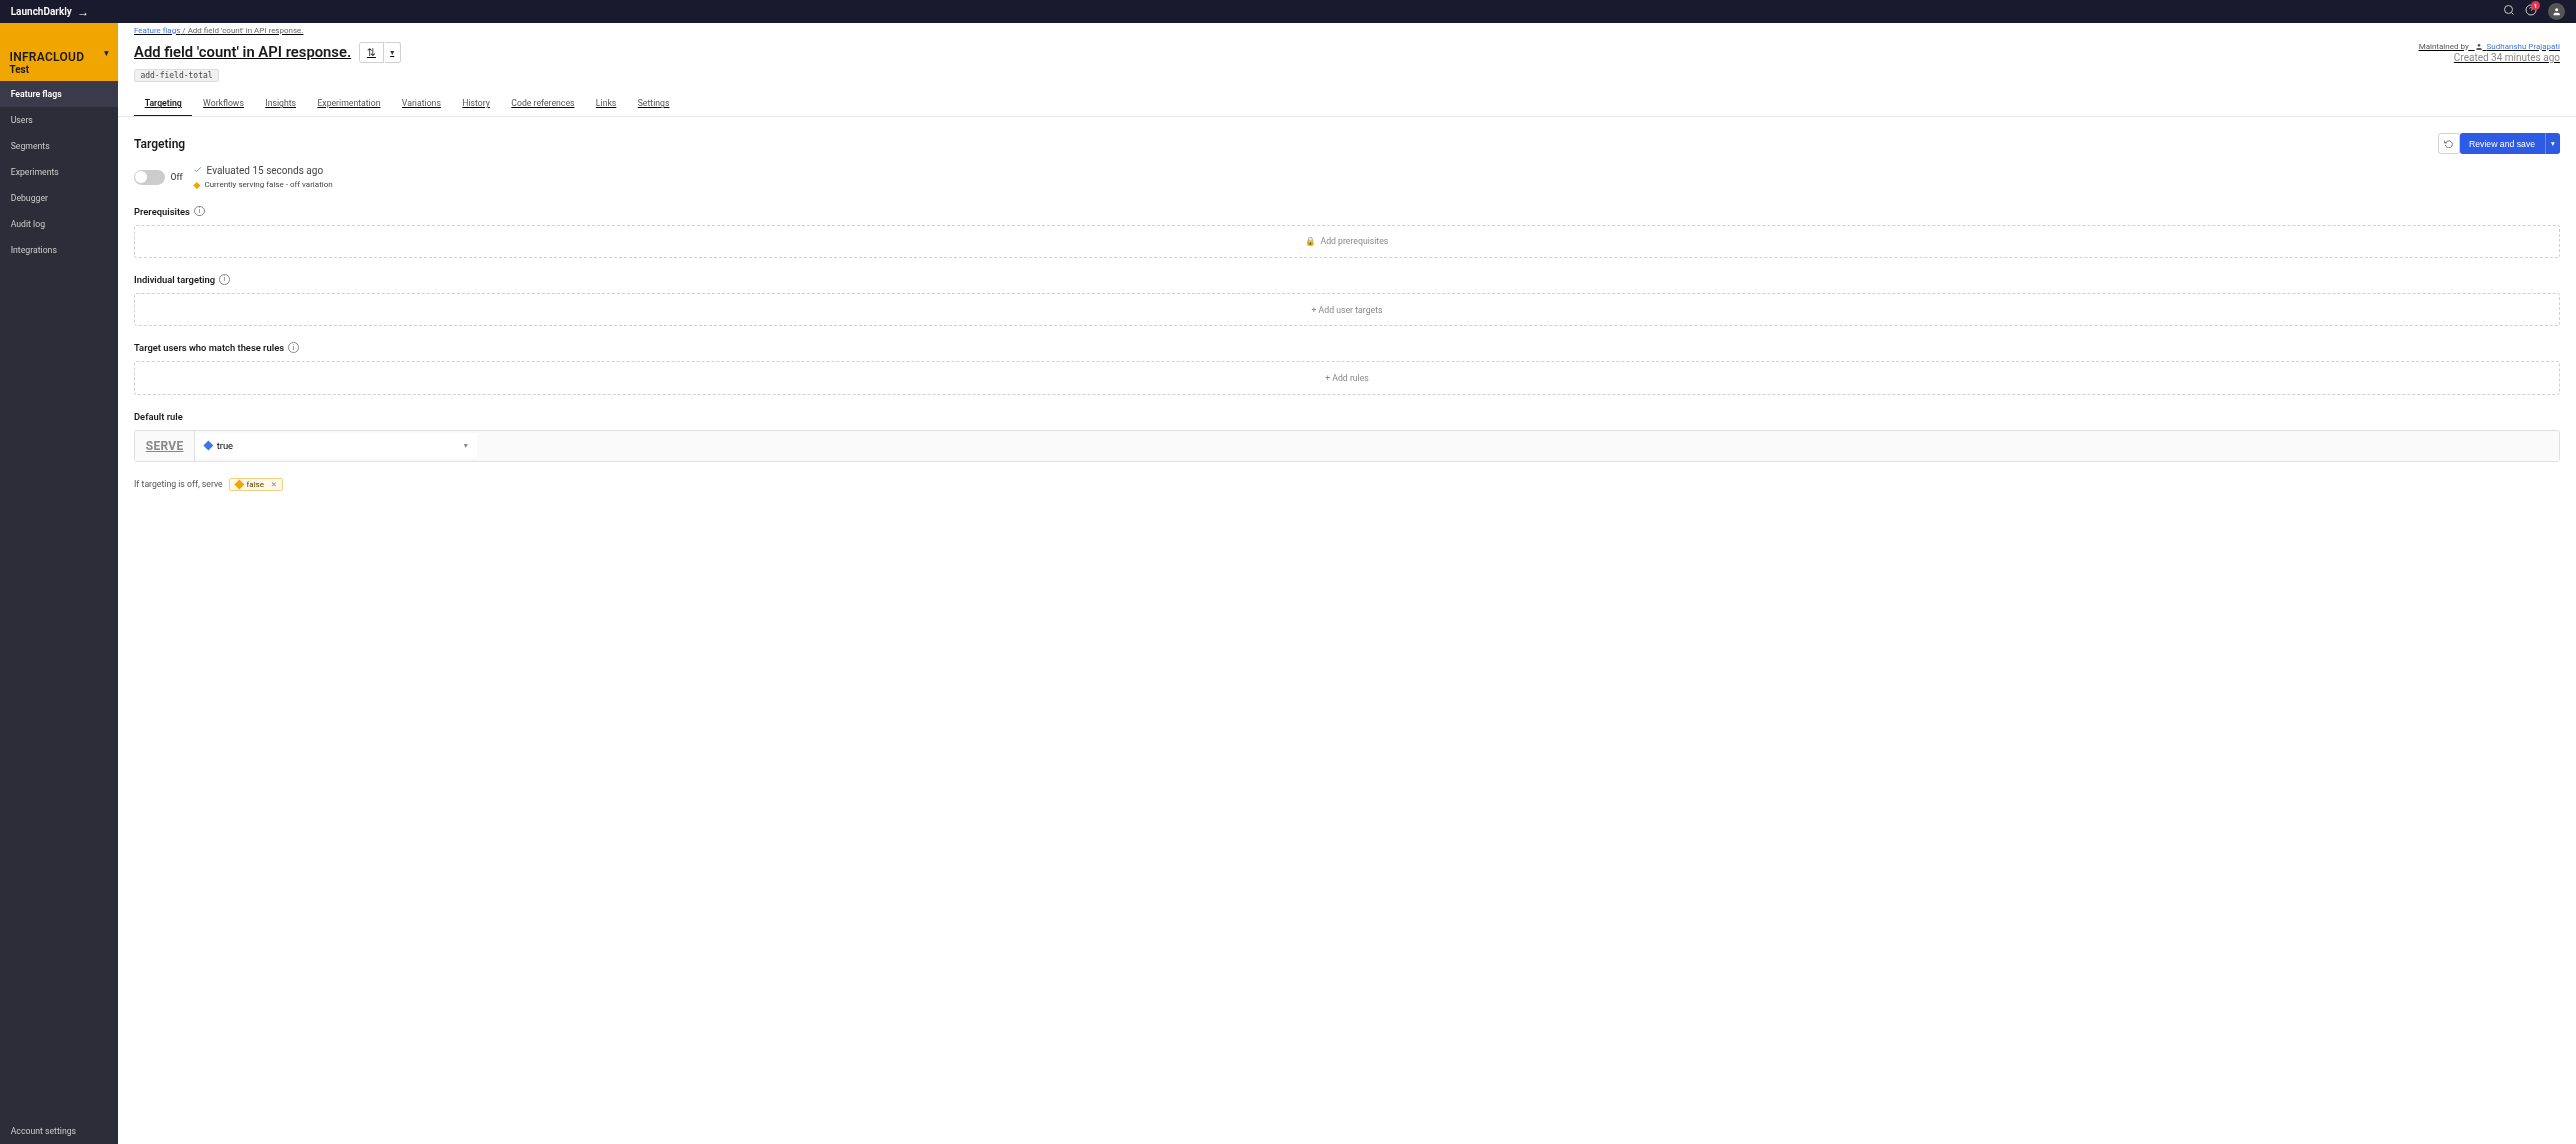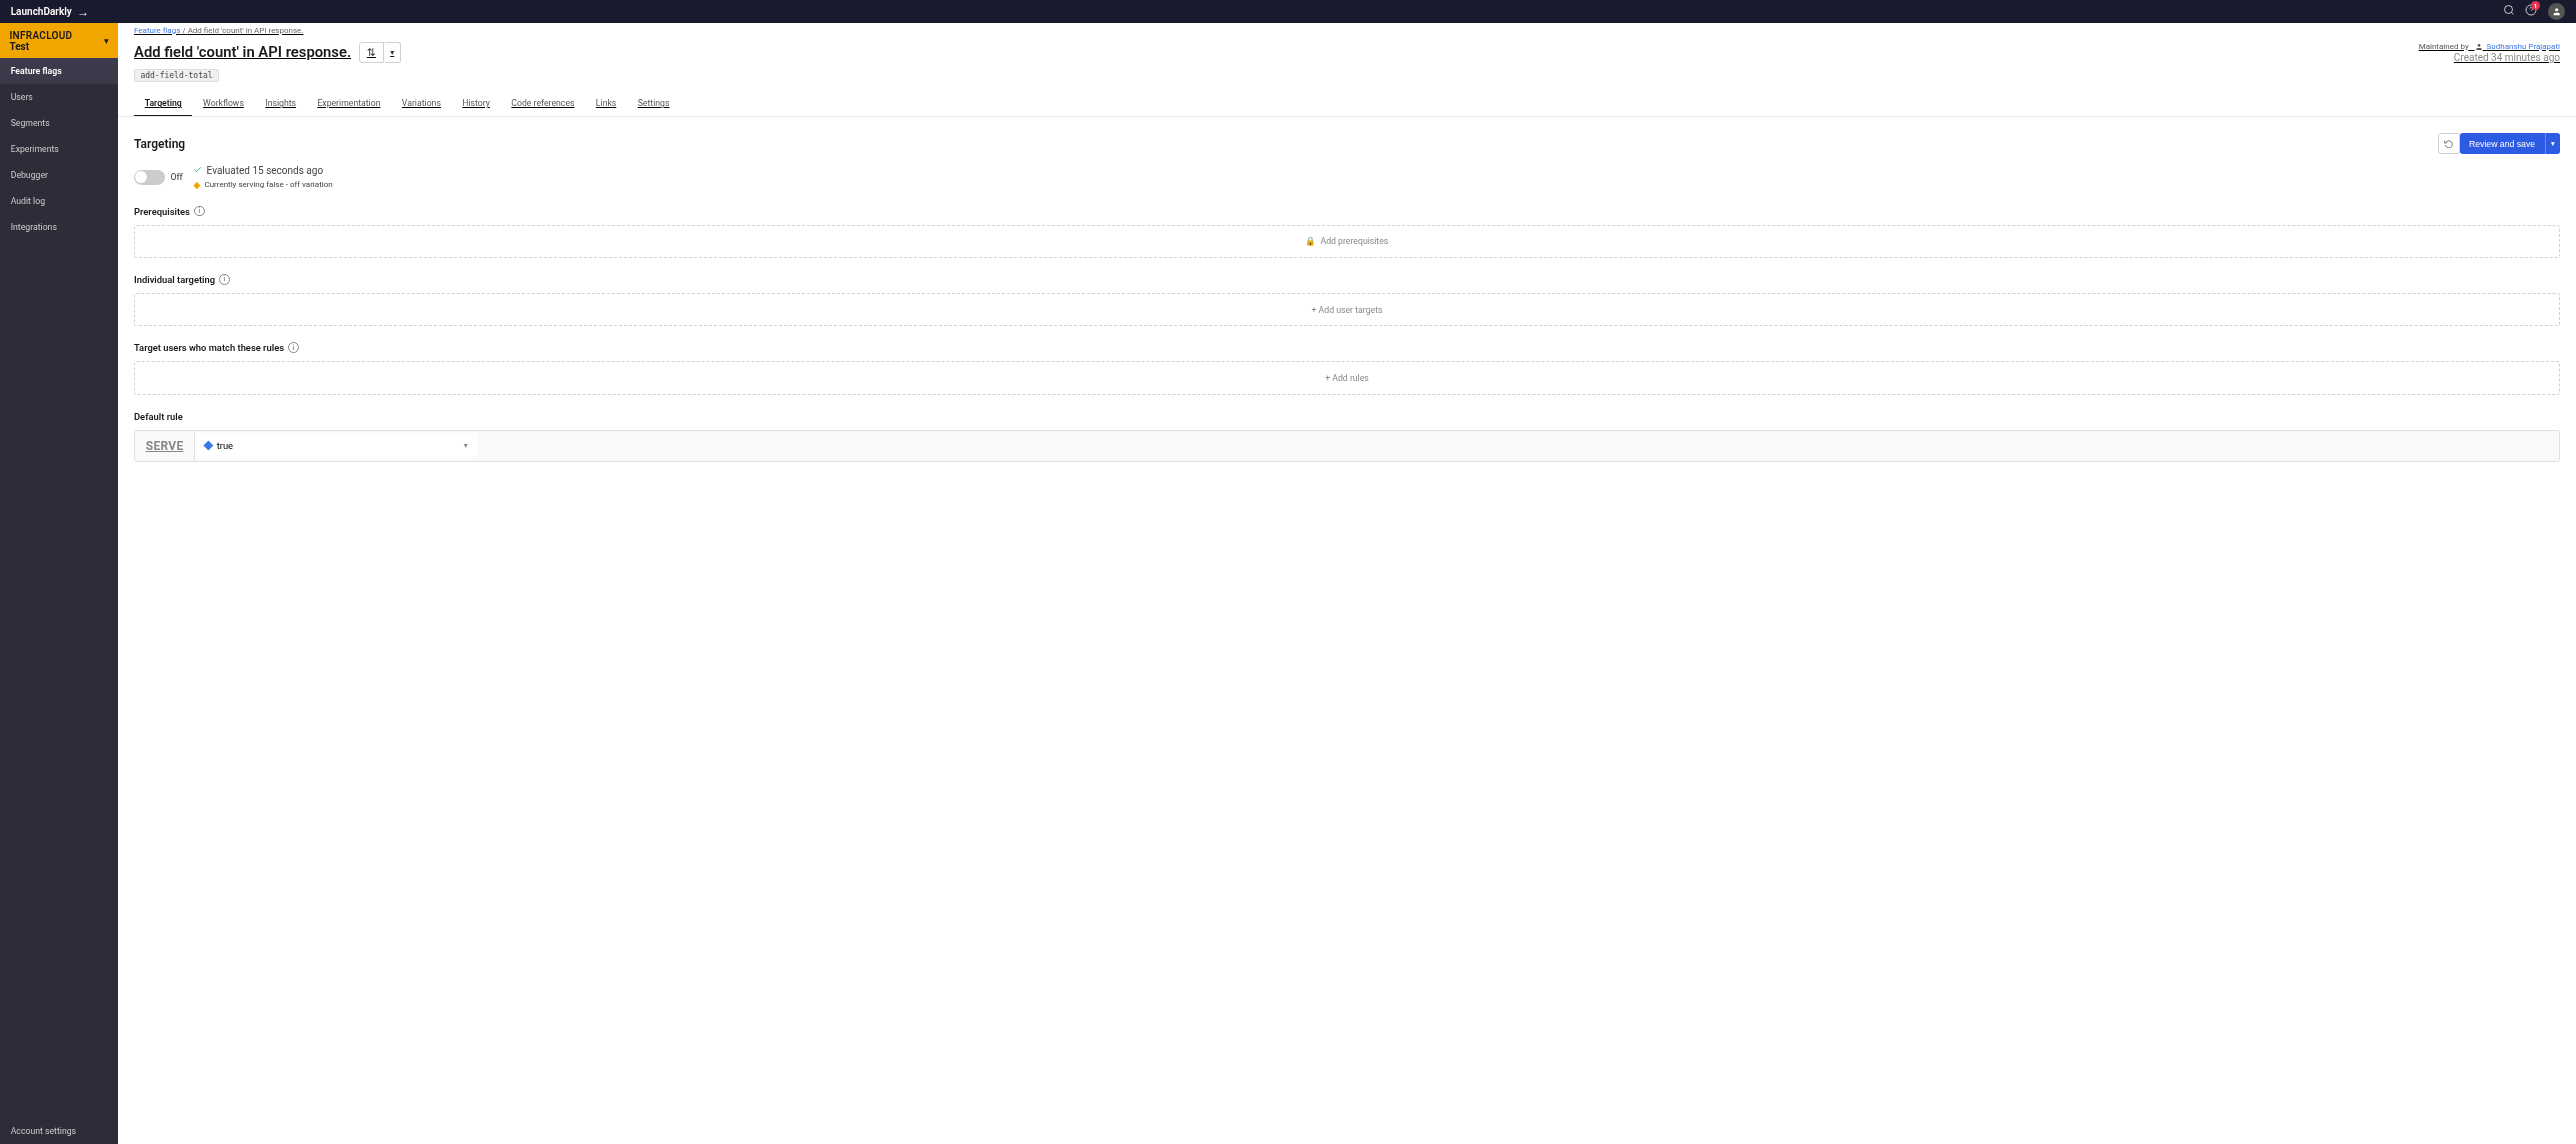--- a/index.html
+++ b/index.html
@@ -79,24 +79,25 @@
     .sidebar-org {
       background: #f0a500;
       padding: 6.7px 9.4px;
       cursor: pointer;
       display: flex;
       align-items: center;
       justify-content: space-between;
     }
     .sidebar-org .org-name {
       color: #1a1a1a;
-      font-size: 10px;
+      font-size: 12px;
       font-weight: 600;
       text-transform: uppercase;
       letter-spacing: 0.3px;
+      margin-top: 20px;
     }
     .sidebar-org .org-project {
       color: #1a1a1a;
       font-size: 10px;
       font-weight: 700;
     }
     .sidebar-org .chevron {
       color: #1a1a1a;
       font-size: 9.4px;
     }
@@ -689,17 +690,25 @@
               <div class="serve-select-inner">
                 <div class="diamond-blue"></div>
                 <span>true</span>
               </div>
               <span class="chevron" style="margin-left:auto;color:#888;font-size:8px;">▾</span>
             </div>
           </div>
         </div>
       </div>
 
+      <div class="targeting-off-row">
+        <span>If targeting is off, serve</span>
+        <span class="false-badge">
+          <div class="diamond-gold"></div>
+          <span>false</span>
+          <span class="false-badge-x">✕</span>
+        </span>
+      </div>
 
     </div>
   </div>
 </div>
 
 
 </body></html>

